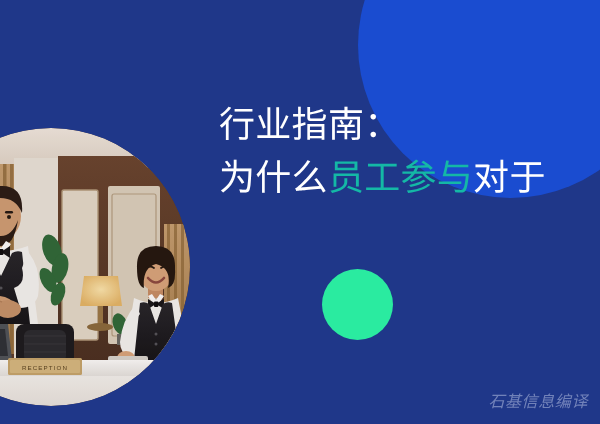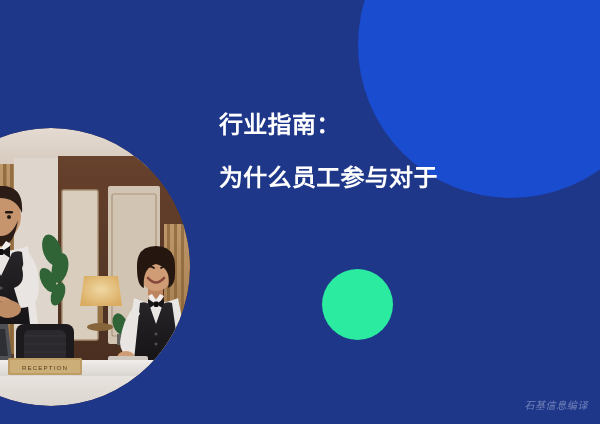--- a/index.html
+++ b/index.html
@@ -49,35 +49,35 @@
 
   
   #headline {
     position: absolute;
     left: 219px;
     top: 98px;
     width: 372px;
   }
   .headline-line {
     color: #ffffff;
-    font-size: 24px;
+    font-size: 36px;
     line-height: 53px;
-    font-weight: 700;
+    font-weight: 400;
     letter-spacing: 0.3px;
     white-space: nowrap;
   }
-  .hl-accent { color: #ffffff; }
+  .hl-accent { color: #14b8a6; }
 
   
   #watermark {
     position: absolute;
     right: 12px;
     bottom: 12px;
     color: rgba(190, 200, 230, 0.52);
-    font-size: 10px;
+    font-size: 16px;
     font-style: italic;
     letter-spacing: 0.6px;
     font-weight: 500;
   }
 </style>
 </head>
 <body>
 
 <div id="poster">
 

